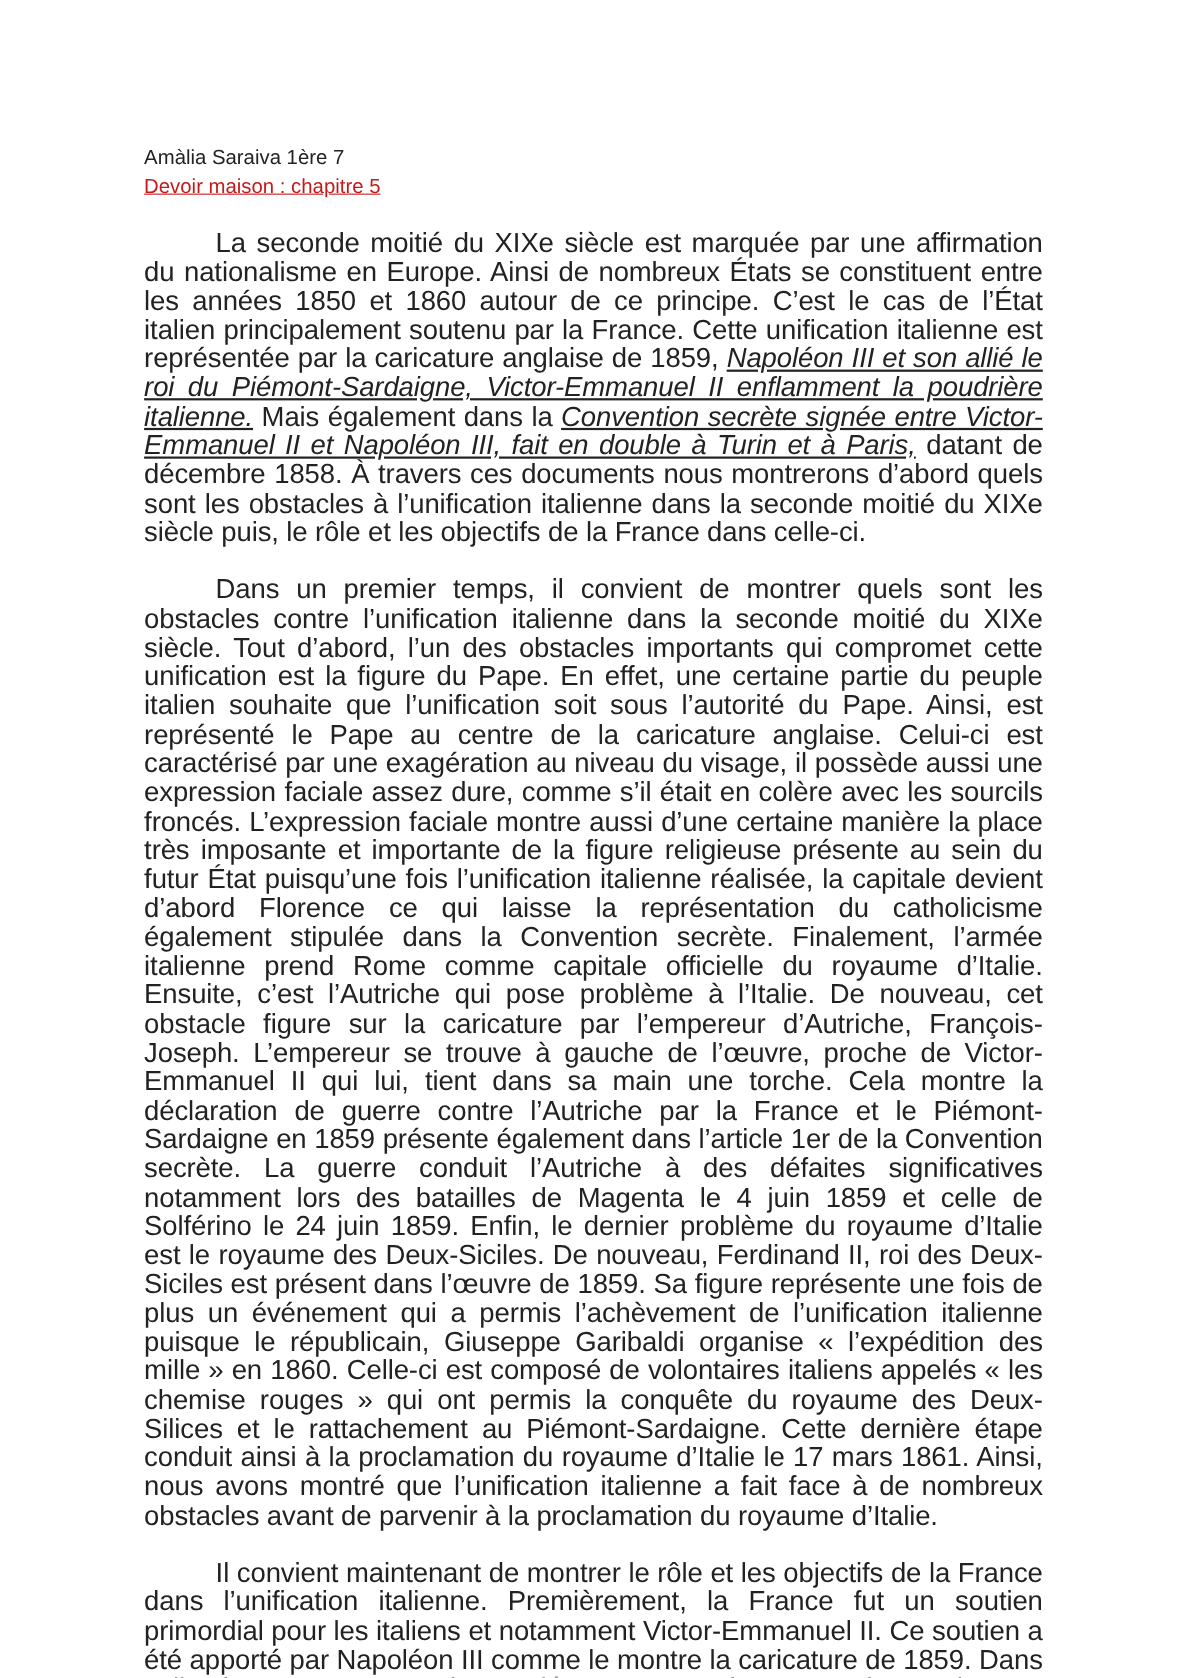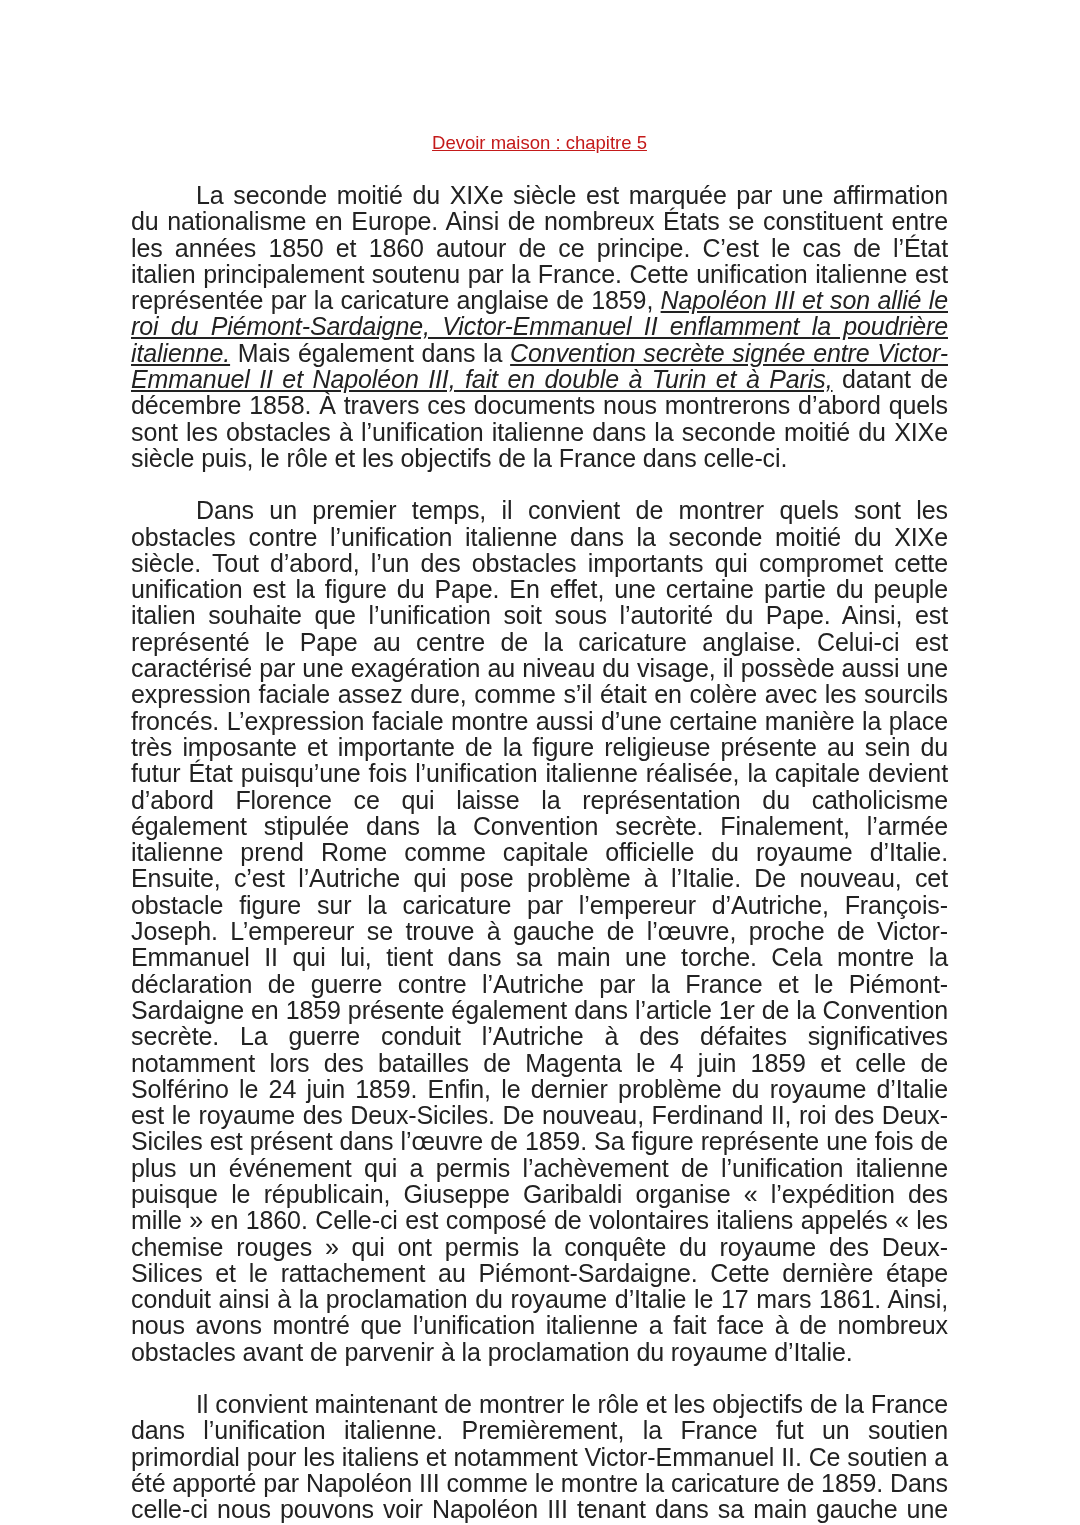--- a/index.html
+++ b/index.html
@@ -20,21 +20,21 @@
       left: 131px;
       top: 130px;
       width: 817px;
     }
     .author {
       font-size: 18.5px;
       line-height: 26px;
       margin: 0;
     }
     .title {
-      text-align: center;
+      text-align: left;
       font-size: 18.5px;
       line-height: 26px;
       margin: 0;
       color: #c41a1a;
     }
     .title span {
       text-decoration: underline;
       text-decoration-color: #c41a1a;
     }
     .para {
@@ -53,20 +53,21 @@
     }
     .ref {
       font-style: italic;
       text-decoration: underline;
     }
   </style>
 </head>
 <body>
 
 <div class="page">
+  <p class="author">Amàlia Saraiva 1ère 7</p>
   <p class="title"><span>Devoir maison : chapitre 5</span></p>
 
   <div class="gap-first"></div>
 
   <p class="para"><span>La seconde moitié du XIXe siècle est marquée par une affirmation du nationalisme en Europe. Ainsi de nombreux États se constituent entre les années 1850 et 1860 autour de ce principe. C’est le cas de l’État italien principalement soutenu par la France. Cette unification italienne est représentée par la caricature anglaise de 1859, </span><span class="ref">Napoléon III et son allié le roi du Piémont-Sardaigne, Victor-Emmanuel II enflamment la poudrière italienne.</span><span> Mais également dans la </span><span class="ref">Convention secrète signée entre Victor-Emmanuel II et Napoléon III, fait en double à Turin et à Paris,</span><span> datant de décembre 1858. À travers ces documents nous montrerons d’abord quels sont les obstacles à l’unification italienne dans la seconde moitié du XIXe siècle puis, le rôle et les objectifs de la France dans celle-ci.</span></p>
 
   <div class="gap"></div>
 
   <p class="para">Dans un premier temps, il convient de montrer quels sont les obstacles contre l’unification italienne dans la seconde moitié du XIXe siècle. Tout d’abord, l’un des obstacles importants qui compromet cette unification est la figure du Pape. En effet, une certaine partie du peuple italien souhaite que l’unification soit sous l’autorité du Pape. Ainsi, est représenté le Pape au centre de la caricature anglaise. Celui-ci est caractérisé par une exagération au niveau du visage, il possède aussi une expression faciale assez dure, comme s’il était en colère avec les sourcils froncés. L’expression faciale montre aussi d’une certaine manière la place très imposante et  importante de la figure religieuse présente au sein du futur État puisqu’une fois l’unification italienne réalisée, la capitale devient d’abord Florence ce qui laisse la représentation du catholicisme également stipulée dans la Convention secrète. Finalement, l’armée italienne prend Rome comme capitale officielle du royaume d’Italie. Ensuite, c’est l’Autriche qui pose problème à l’Italie. De nouveau, cet obstacle figure sur la caricature par l’empereur d’Autriche, François-Joseph. L’empereur se trouve à gauche de l’œuvre, proche de Victor-Emmanuel II qui lui, tient dans sa main une torche. Cela montre la déclaration de guerre contre l’Autriche par la France et le Piémont-Sardaigne en 1859 présente également dans l’article 1er de la Convention secrète. La guerre conduit l’Autriche à des défaites significatives notamment lors des batailles de Magenta le 4 juin 1859 et celle de Solférino le 24 juin 1859. Enfin, le dernier problème du royaume d’Italie est le royaume des Deux-Siciles. De nouveau, Ferdinand II, roi des Deux-Siciles est présent dans l’œuvre de 1859. Sa figure représente une fois de plus un événement qui a permis l’achèvement de l’unification italienne puisque le républicain, Giuseppe Garibaldi organise « l’expédition des mille » en 1860. Celle-ci est composé de volontaires italiens appelés « les chemise rouges » qui ont permis la conquête du royaume des Deux-Silices et le rattachement au Piémont-Sardaigne. Cette dernière étape conduit ainsi à la proclamation du royaume d’Italie le 17 mars 1861. Ainsi, nous avons montré que l’unification italienne a fait face à de nombreux obstacles avant de parvenir à la proclamation du royaume d’Italie.</p>
 

